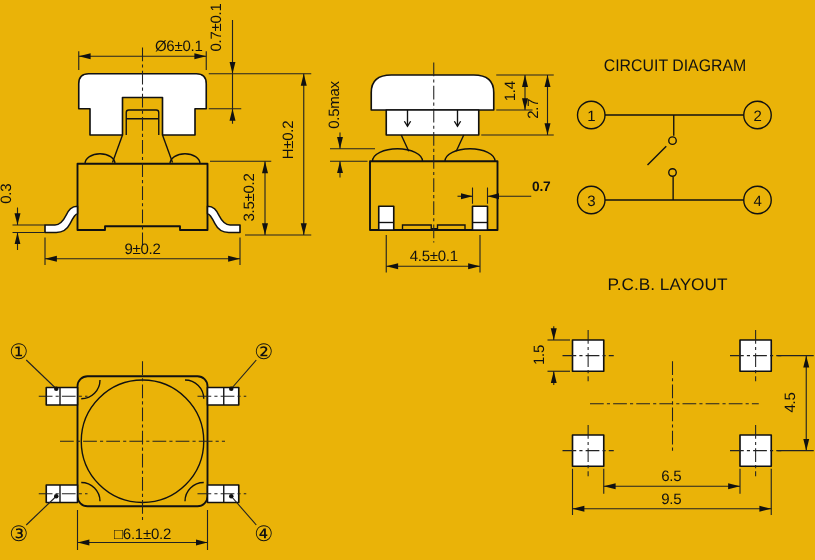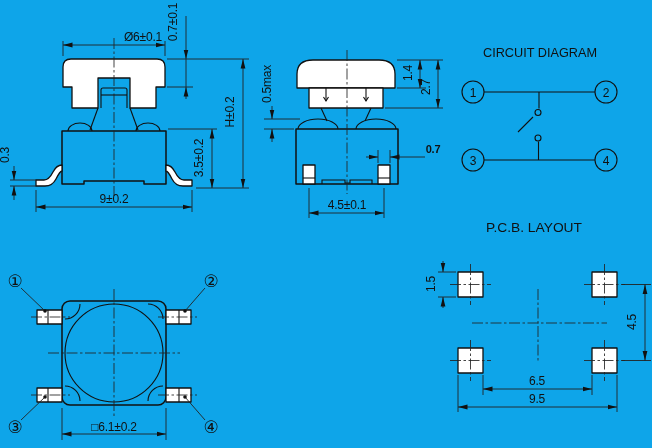--- a/index.html
+++ b/index.html
@@ -1,16 +1,16 @@
 <!DOCTYPE html>
 <html><head>
 <meta charset="utf-8">
 <style>
   html,body{margin:0;padding:0;background:#fff;}
-  #page{position:relative;width:652px;height:448px;background:#0ea5e9;overflow:hidden;text-align:right;}
+  #page{position:relative;width:652px;height:448px;background:#eab308;overflow:hidden;text-align:right;}
   svg{display:block;}
   text{font-family:"Liberation Sans","DejaVu Sans",sans-serif;font-size:12px;fill:#111;letter-spacing:-0.2px;}
   .ttl{font-size:13.5px;letter-spacing:0;}
   .bold{font-weight:bold;font-size:11px;}
   .lbl{font-size:17px;letter-spacing:0;}
   .obj{stroke:#111;stroke-width:1.5;fill:none;stroke-linejoin:round;stroke-linecap:round;}
   .objw{stroke:#111;stroke-width:1.3;fill:#fff;stroke-linejoin:round;}
   .thin{stroke:#111;stroke-width:1.1;fill:none;}
   .dim{stroke:#222;stroke-width:0.9;fill:none;}
   .cl{stroke:#222;stroke-width:0.85;fill:none;stroke-dasharray:11 2.5 2.5 2.5;}

